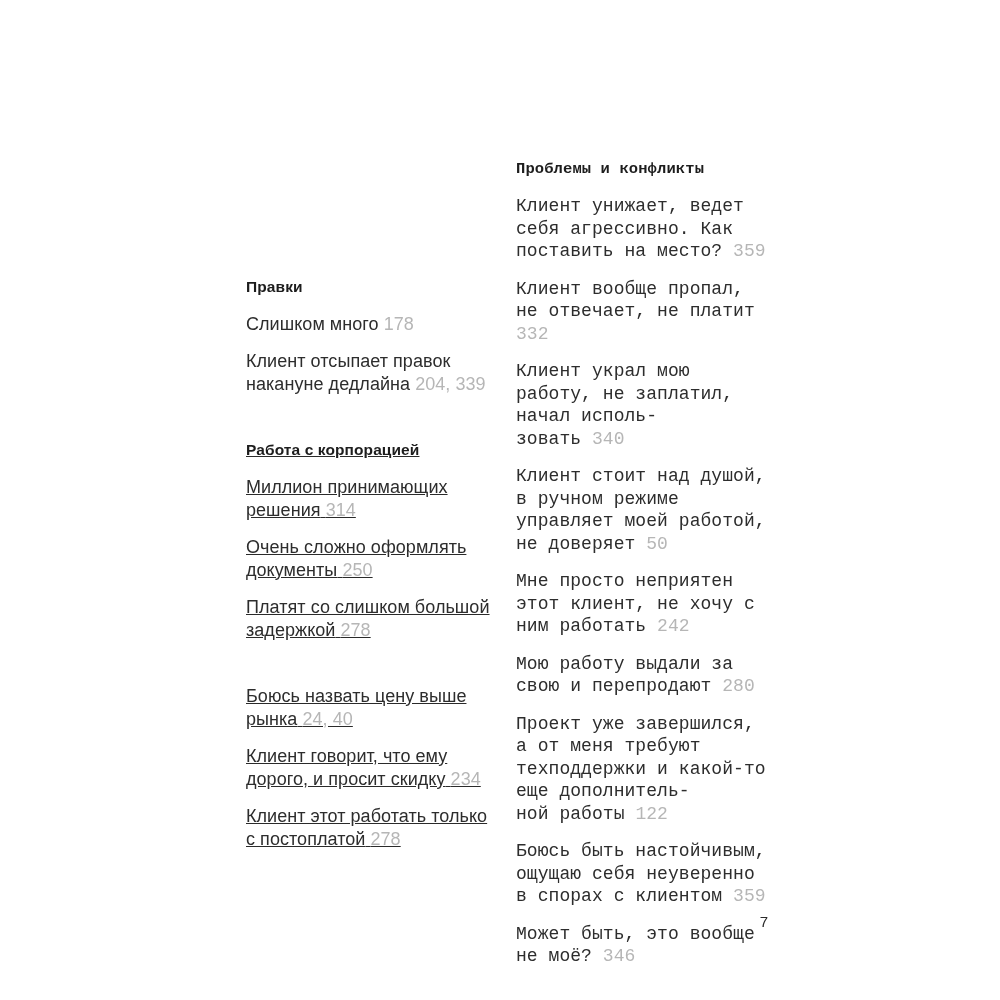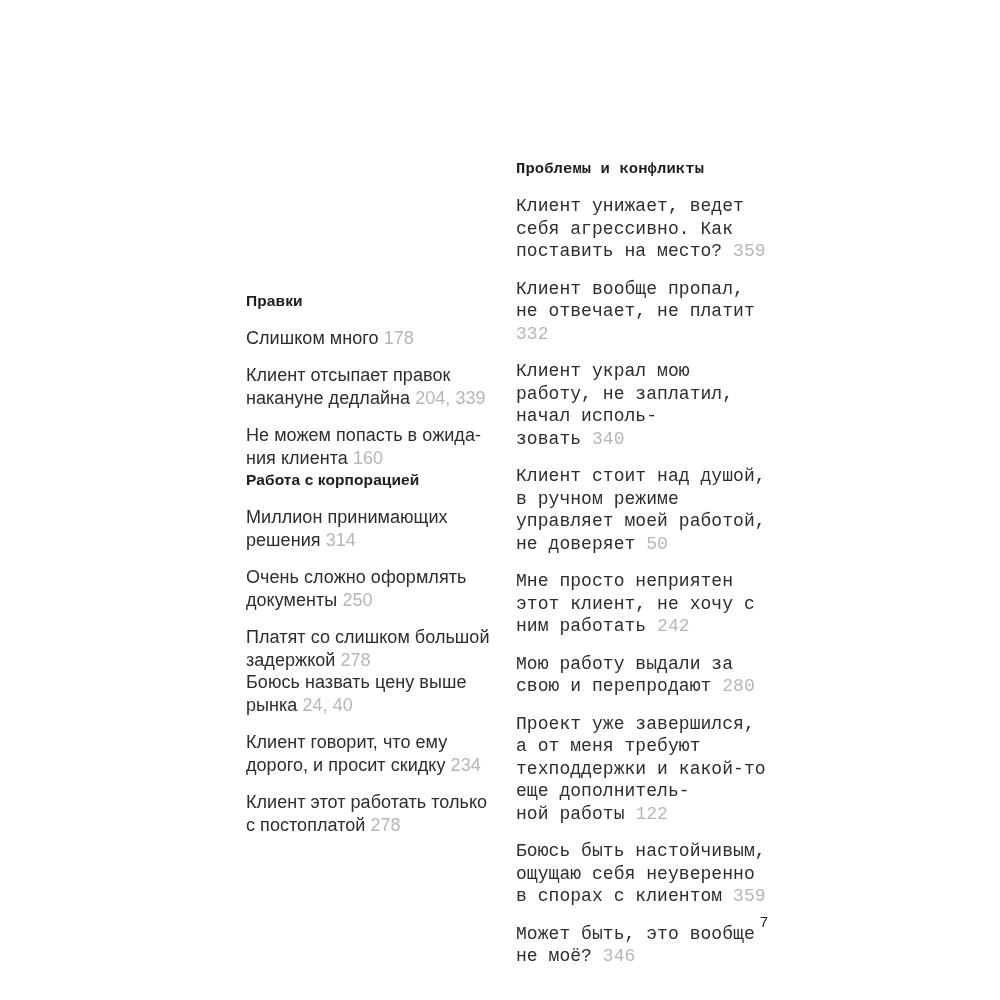--- a/index.html
+++ b/index.html
@@ -38,20 +38,22 @@
   .column.right {
     margin-left: 24px;
     width: 250px;
     flex: 0 0 250px;
     font-family: Liberation Mono, monospace;
   }
   .section {
     margin-bottom: 0;
   }
   .section + .section {
+    margin-top: 44px;
+    text-decoration: underline;
   }
   .section-title {
     font-size: 15.5px;
     font-weight: bold;
     line-height: 22px;
     color: #1d1d1d;
     letter-spacing: 0.1px;
     margin: 0 0 15px 0;
   }
   .entry {
@@ -81,21 +83,20 @@
 <body>
 
 <div class="page">
 
   <div class="columns">
     <div class="column left">
         <div class="section">
           <div class="section-title">Правки</div>
           <div class="entry"><span>Слишком много</span> <span class="ref">178</span></div>
           <div class="entry"><span>Клиент отсыпает правок накануне дедлайна</span> <span class="ref">204, 339</span></div>
-          <div class="entry"><span>Не можем попасть в ожида-<br>ния клиента</span> <span class="ref">160</span></div>
         </div>
         <div class="section">
           <div class="section-title">Работа с корпорацией</div>
           <div class="entry"><span>Миллион принимающих решения</span> <span class="ref">314</span></div>
           <div class="entry"><span>Очень сложно оформлять документы</span> <span class="ref">250</span></div>
           <div class="entry"><span>Платят со слишком большой задержкой</span> <span class="ref">278</span></div>
         </div>
         <div class="section">
           <div class="entry"><span>Боюсь назвать цену выше рынка</span> <span class="ref">24, 40</span></div>
           <div class="entry"><span>Клиент говорит, что ему дорого, и просит скидку</span> <span class="ref">234</span></div>

